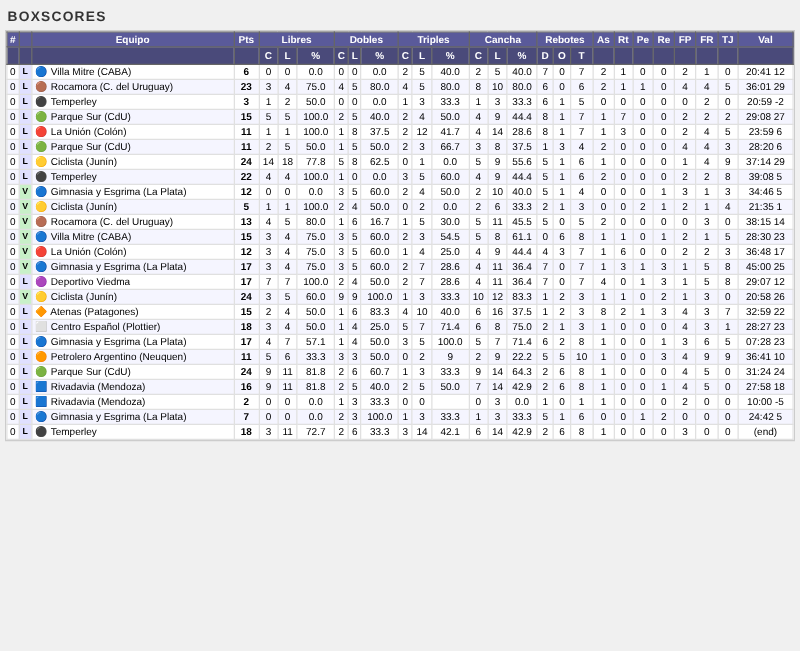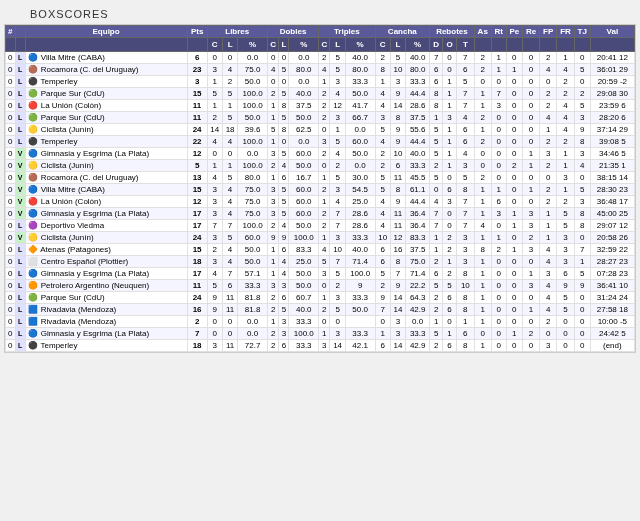--- a/index.html
+++ b/index.html
@@ -3,26 +3,25 @@
   <meta charset="utf-8">
   <style>
     * { margin: 0; padding: 0; box-sizing: border-box; }
     body {
       font-family: Arial, sans-serif;
       font-size: 9px;
       background: #f0f0f0;
       padding: 4px;
     }
     .title {
-      font-weight: normal;
+      font-weight: bold;
       font-size: 11px;
       color: #333;
       padding: 4px 2px;
       letter-spacing: 1px;
-      margin-left: 24px;
     }
     .table-wrapper {
       overflow-x: auto;
       border: 1px solid #ccc;
     }
     table {
       border-collapse: collapse;
       width: 100%;
       background: #fff;
     }
@@ -244,21 +243,21 @@
     <td>8</td>
     <td>1</td>
     <td>7</td>
     <td>1</td>
     <td>7</td>
     <td>0</td>
     <td>0</td>
     <td>2</td>
     <td>2</td>
     <td>2</td>
-    <td>29:08 30</td>
+    <td>29:08 27</td>
   </tr>
         <tr>
     <td>0</td>
     <td style="background:#e0e0ff;font-weight:bold;font-size:7px;">L</td>
     <td class="equipo-cell">
       <span style="font-size:8px;">🔴</span>
       La Unión (Colón)
     </td>
     <td class="pts-cell" style="font-weight:bold;">11</td>
     <td>1</td>
@@ -320,21 +319,21 @@
         <tr>
     <td>0</td>
     <td style="background:#e0e0ff;font-weight:bold;font-size:7px;">L</td>
     <td class="equipo-cell">
       <span style="font-size:8px;">🟡</span>
       Ciclista (Junín)
     </td>
     <td class="pts-cell" style="font-weight:bold;">24</td>
     <td>14</td>
     <td>18</td>
-    <td>39.6</td>
+    <td>77.8</td>
     <td>5</td>
     <td>8</td>
     <td>62.5</td>
     <td>0</td>
     <td>1</td>
     <td>0.0</td>
     <td>5</td>
     <td>9</td>
     <td>55.6</td>
     <td>5</td>

